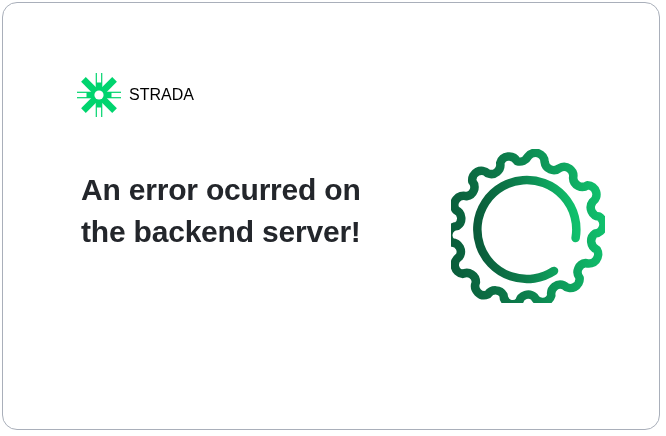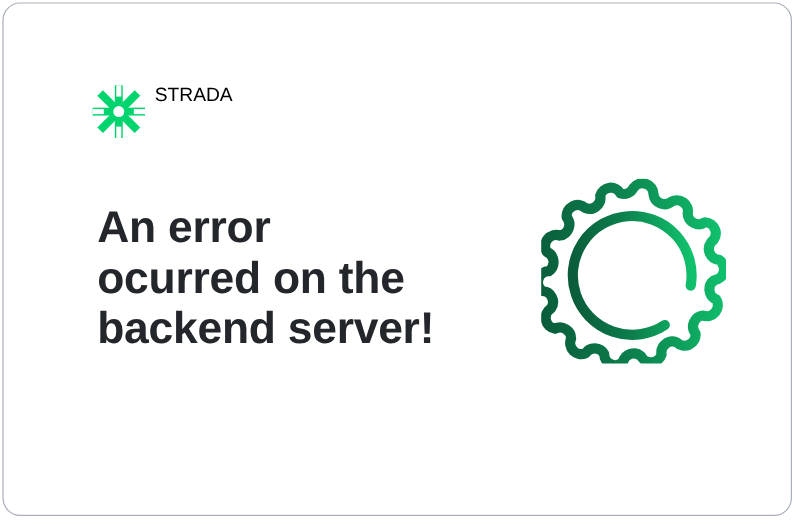--- a/index.html
+++ b/index.html
@@ -27,38 +27,38 @@
     border-radius: 15px;
   }
 
   
   #brand-lockup {
     position: absolute;
     left: 74px;
     top: 68px;
     height: 48px;
     display: flex;
-    align-items: flex-start;
+    align-items: center;
     gap: 8px;
   }
   #brand-mark-icon {
     width: 44px;
     height: 44px;
     display: block;
     flex: 0 0 auto;
   }
 
   
   #error-message {
     position: absolute;
     left: 78px;
     top: 166px;
     width: 290px;
     margin: 0;
-    font-size: 37px;
+    font-size: 30px;
     font-weight: 700;
     line-height: 42px;
     letter-spacing: -0.2px;
     color: #23262b;
   }
 
   
   #gear-illustration {
     position: absolute;
     left: 448px;

